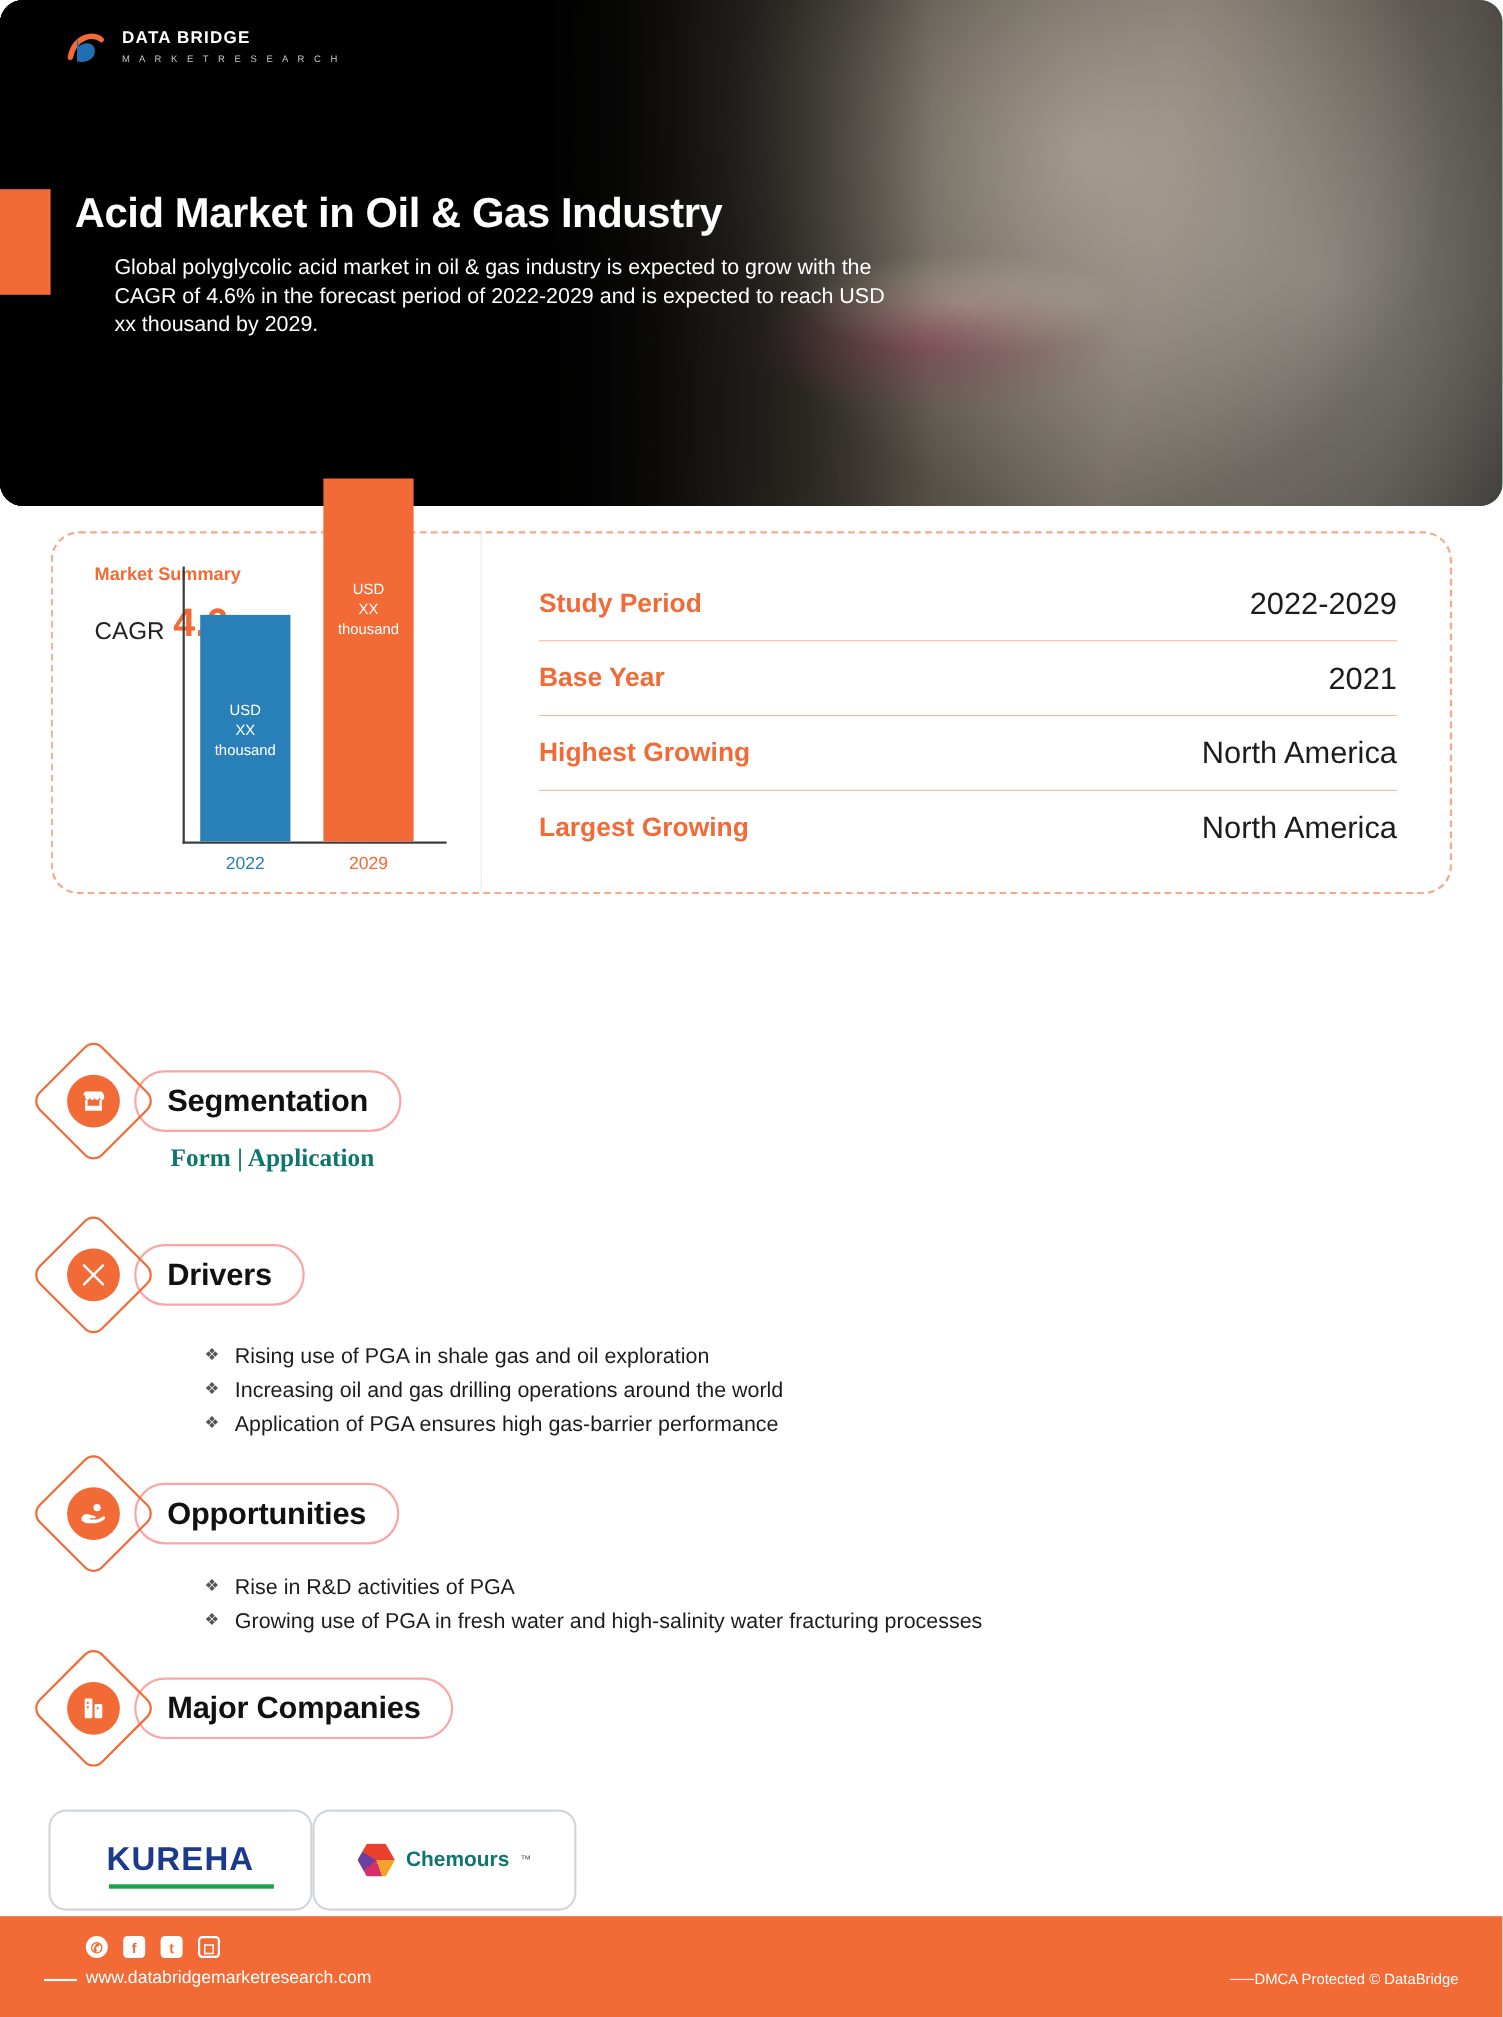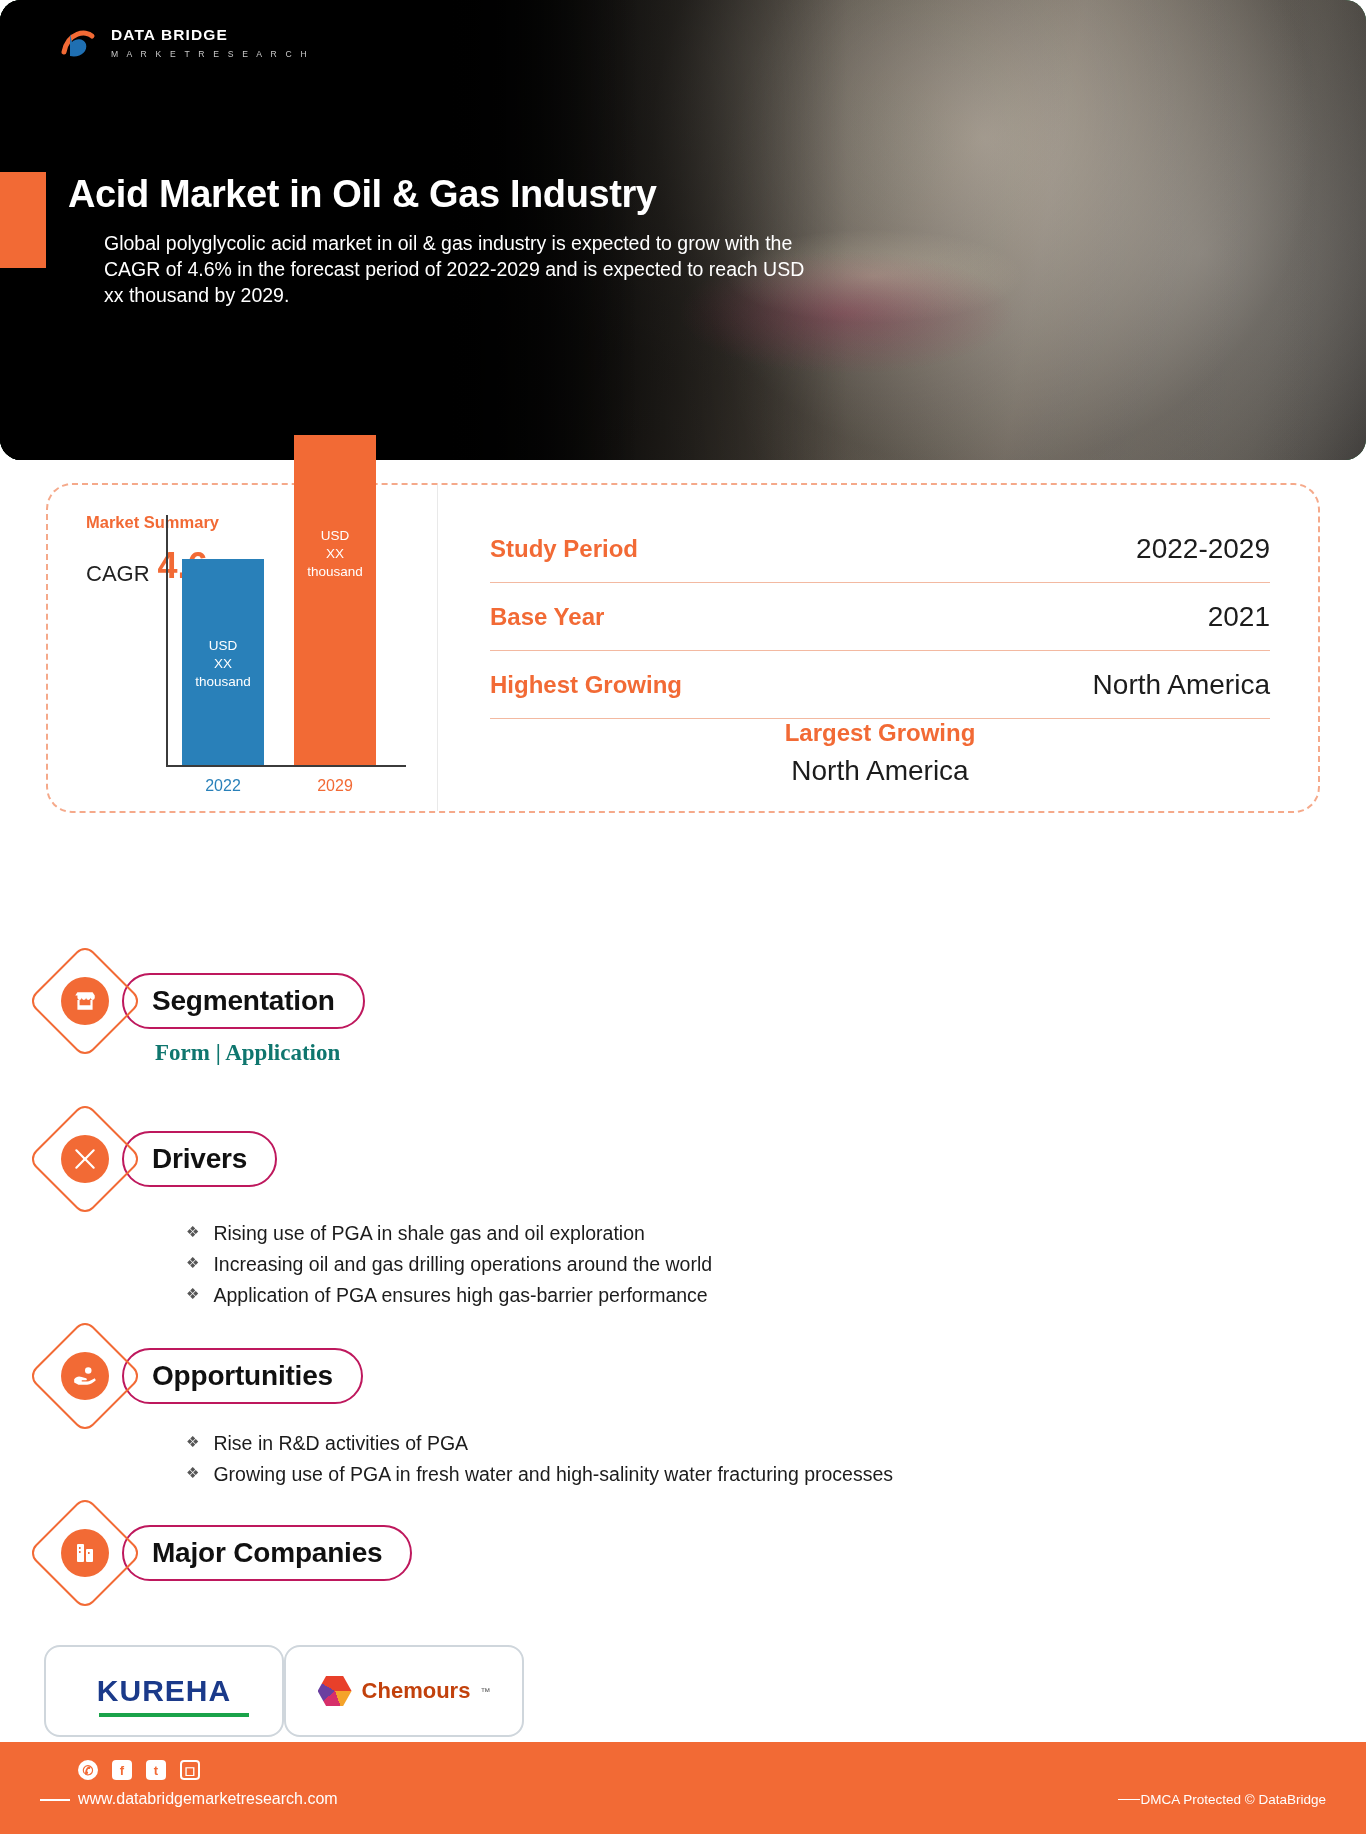--- a/index.html
+++ b/index.html
@@ -172,21 +172,21 @@
     right: 0; bottom: 0;
     padding: 30px 48px 26px 50px;
   }
   .srow {
     display: flex;
     justify-content: space-between;
     align-items: center;
     height: 68px;
     border-bottom: 1.5px solid #f3b9a1;
   }
-  .srow:last-child { border-bottom: none; flex-direction: column; }
+  .srow:last-child { border-bottom: none; }
   .srow-label { color: #f26a35; font-size: 24px; font-weight: 700; }
   .srow-value { color: #1c1c1c; font-size: 28px; }
 
   
   .section-head {
     position: absolute;
     display: flex;
     align-items: center;
   }
   .diamond {
@@ -204,21 +204,21 @@
     width: 48px; height: 48px;
     background: #f26a35;
     border-radius: 50%;
     display: flex;
     align-items: center;
     justify-content: center;
     color: #fff;
   }
   .pill {
     margin-left: -4px;
-    border: 2px solid #be185d;
+    border: 2px solid #fca5a5;
     border-radius: 30px;
     height: 56px;
     display: flex;
     align-items: center;
     padding: 0 28px;
     background: #fff;
   }
   .pill-text {
     font-size: 28px;
     font-weight: 700;
@@ -269,21 +269,21 @@
     left: 2px; bottom: -9px;
     width: 150px; height: 4px;
     background: #1aa34a;
   }
   .chemours-mark {
     width: 34px; height: 34px;
     background:
       conic-gradient(from 20deg, #e8402a 0deg 70deg, #f4a32a 70deg 140deg, #d62f6a 140deg 210deg, #6a3fa0 210deg 280deg, #e8402a 280deg 360deg);
     clip-path: polygon(25% 6%, 75% 6%, 100% 50%, 75% 94%, 25% 94%, 0% 50%);
   }
-  .chemours-text { font-size: 22px; font-weight: 700; color: #c2410c; }
+  .chemours-text { font-size: 19px; font-weight: 700; color: #0f766e; }
   .chemours-tm { font-size: 10px; vertical-align: super; color: #555; }
 
   
   .footer {
     position: absolute;
     left: 0; bottom: 0;
     width: 1366px; height: 92px;
     background: #f26a35;
     color: #fff;
   }

